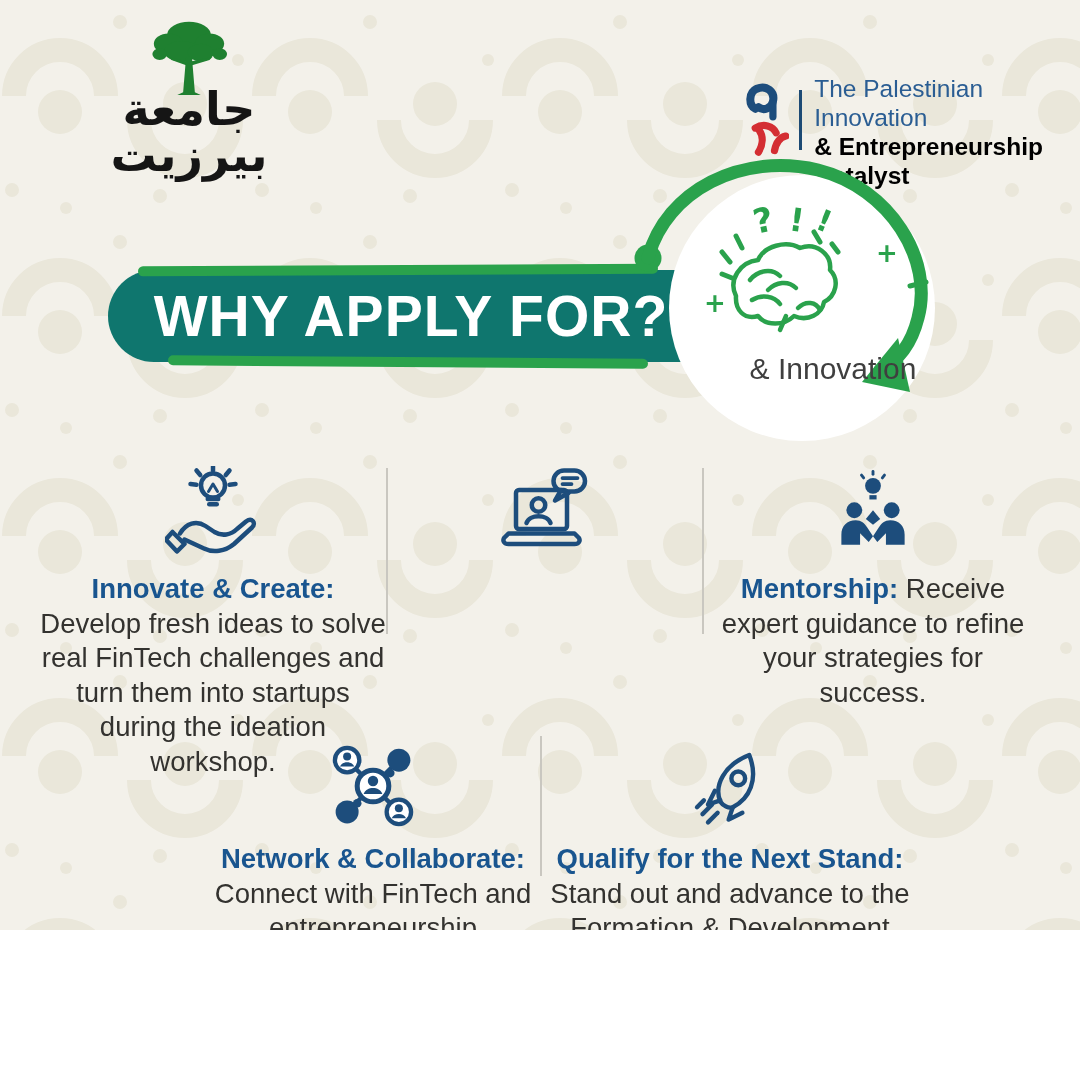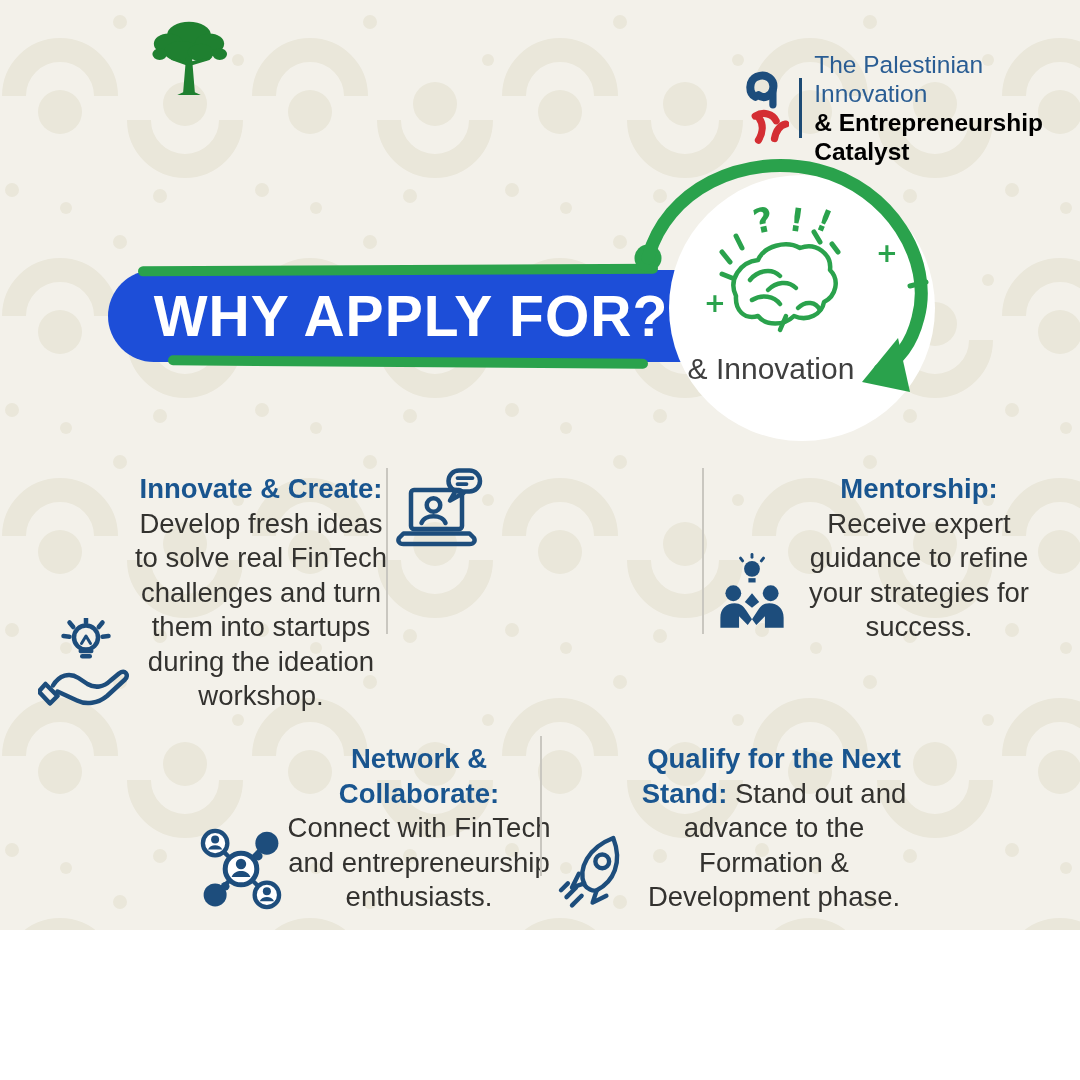--- a/index.html
+++ b/index.html
@@ -10,39 +10,39 @@
   
   .bz-logo{position:absolute;text-align:center;color:#151515;}
   .bz-top{left:38px;top:16px;width:302px;}
   .bz-arabic{font-family:"DejaVu Sans",sans-serif;font-weight:700;line-height:1;direction:rtl;}
   .bz-top .bz-arabic{font-size:46px;margin-top:-16px;}
   .bz-english{font-weight:700;letter-spacing:.5px;}
   .bz-top .bz-english{font-size:26px;margin-top:4px;}
 
   .piec{position:absolute;left:744px;top:50px;display:flex;align-items:center;}
   .piec-bar{width:4px;height:60px;background:#1c4a74;margin:0 12px 0 10px;}
-  .piec-l1{font-size:24.5px;color:#2a5d93;line-height:29px;}
+  .piec-l1{font-size:24.5px;color:#2a5d93;line-height:29px;margin-top:24px;}
   .piec-l2{font-size:24.5px;color:#000000;line-height:29px;font-weight:700;}
 
   
-  .banner{position:absolute;left:108px;top:270px;width:600px;height:92px;background:#1d4ed8;
+  .banner{position:absolute;left:108px;top:270px;width:600px;height:92px;background:#0f766e;
           border-radius:46px 18px 24px 46px;z-index:1;display:flex;align-items:center;}
   .banner:before{content:"";position:absolute;left:30px;top:-5px;width:520px;height:10px;
           background:#2aa24c;border-radius:6px;transform:rotate(-.3deg);}
   .banner:after{content:"";position:absolute;left:60px;bottom:-5px;width:480px;height:10px;
           background:#2aa24c;border-radius:6px;transform:rotate(.4deg);}
   .banner-text{width:100%;text-align:center;color:#fff;font-size:57px;font-weight:800;
           letter-spacing:1px;padding-left:6px;position:relative;z-index:2;}
   .badge{position:absolute;left:630px;top:148px;width:330px;height:312px;z-index:2;}
   .badge-text{position:absolute;z-index:3;width:330px;text-align:center;color:#3f3f3f;}
   .badge-t1{left:630px;top:326px;font-size:26px;}
-  .badge-t2{left:606px;top:352px;font-size:30px;}
-
-  
-  .bcol{position:absolute;display:flex;flex-direction:row;align-items:flex-end;}
+  .badge-t2{left:668px;top:352px;font-size:30px;}
+
+  
+  .bcol{position:absolute;display:flex;flex-direction:column;align-items:center;}
   .icon-box{height:100px;display:flex;align-items:flex-end;justify-content:center;}
   .btext{margin:10px 0 0 0;font-size:27.5px;line-height:34.5px;color:#33322f;text-align:center;}
   .btitle{color:#19558f;font-weight:700;}
   .vdiv{position:absolute;width:2px;background:#c9c7c0;}
 
   
   .footer{position:absolute;left:0;top:930px;width:1080px;height:150px;background:#ffffff;}
 </style>
 </head>
 <body>
@@ -78,20 +78,21 @@
         <ellipse cx="46" cy="19" rx="10" ry="7"></ellipse>
         <ellipse cx="27" cy="24" rx="12" ry="7"></ellipse>
         <ellipse cx="40" cy="25" rx="9" ry="6"></ellipse>
         <ellipse cx="12" cy="26" rx="5" ry="4"></ellipse>
         <ellipse cx="53" cy="26" rx="5" ry="4"></ellipse>
         <path d="M30,28 L28,52 L24,54 L40,54 L36,52 L34,28 Z"></path>
         <path d="M31,34 L20,30 L18,28 L31,31 Z"></path>
         <path d="M33,34 L46,30 L48,28 L33,31 Z"></path>
       </g>
     </svg>
+    <div class="bz-arabic">جامعة بيرزيت</div>
   </div>
 
   <div class="piec">
     <svg width="56" height="96" viewBox="0 0 56 96">
       <g fill="none" stroke-linecap="round">
         <path d="M14,34 C6,30 5,14 16,9 C28,4 39,13 36,25 C34,34 24,37 18,32" stroke="#1d4d7c" stroke-width="10"></path>
         <path d="M36,28 L36,44" stroke="#1d4d7c" stroke-width="9"></path>
         <path d="M14,58 C24,52 36,55 40,64" stroke="#d42e33" stroke-width="9"></path>
         <path d="M18,88 C24,78 24,68 19,61" stroke="#d42e33" stroke-width="9"></path>
         <path d="M38,86 C40,76 44,70 52,68" stroke="#d42e33" stroke-width="9"></path>

